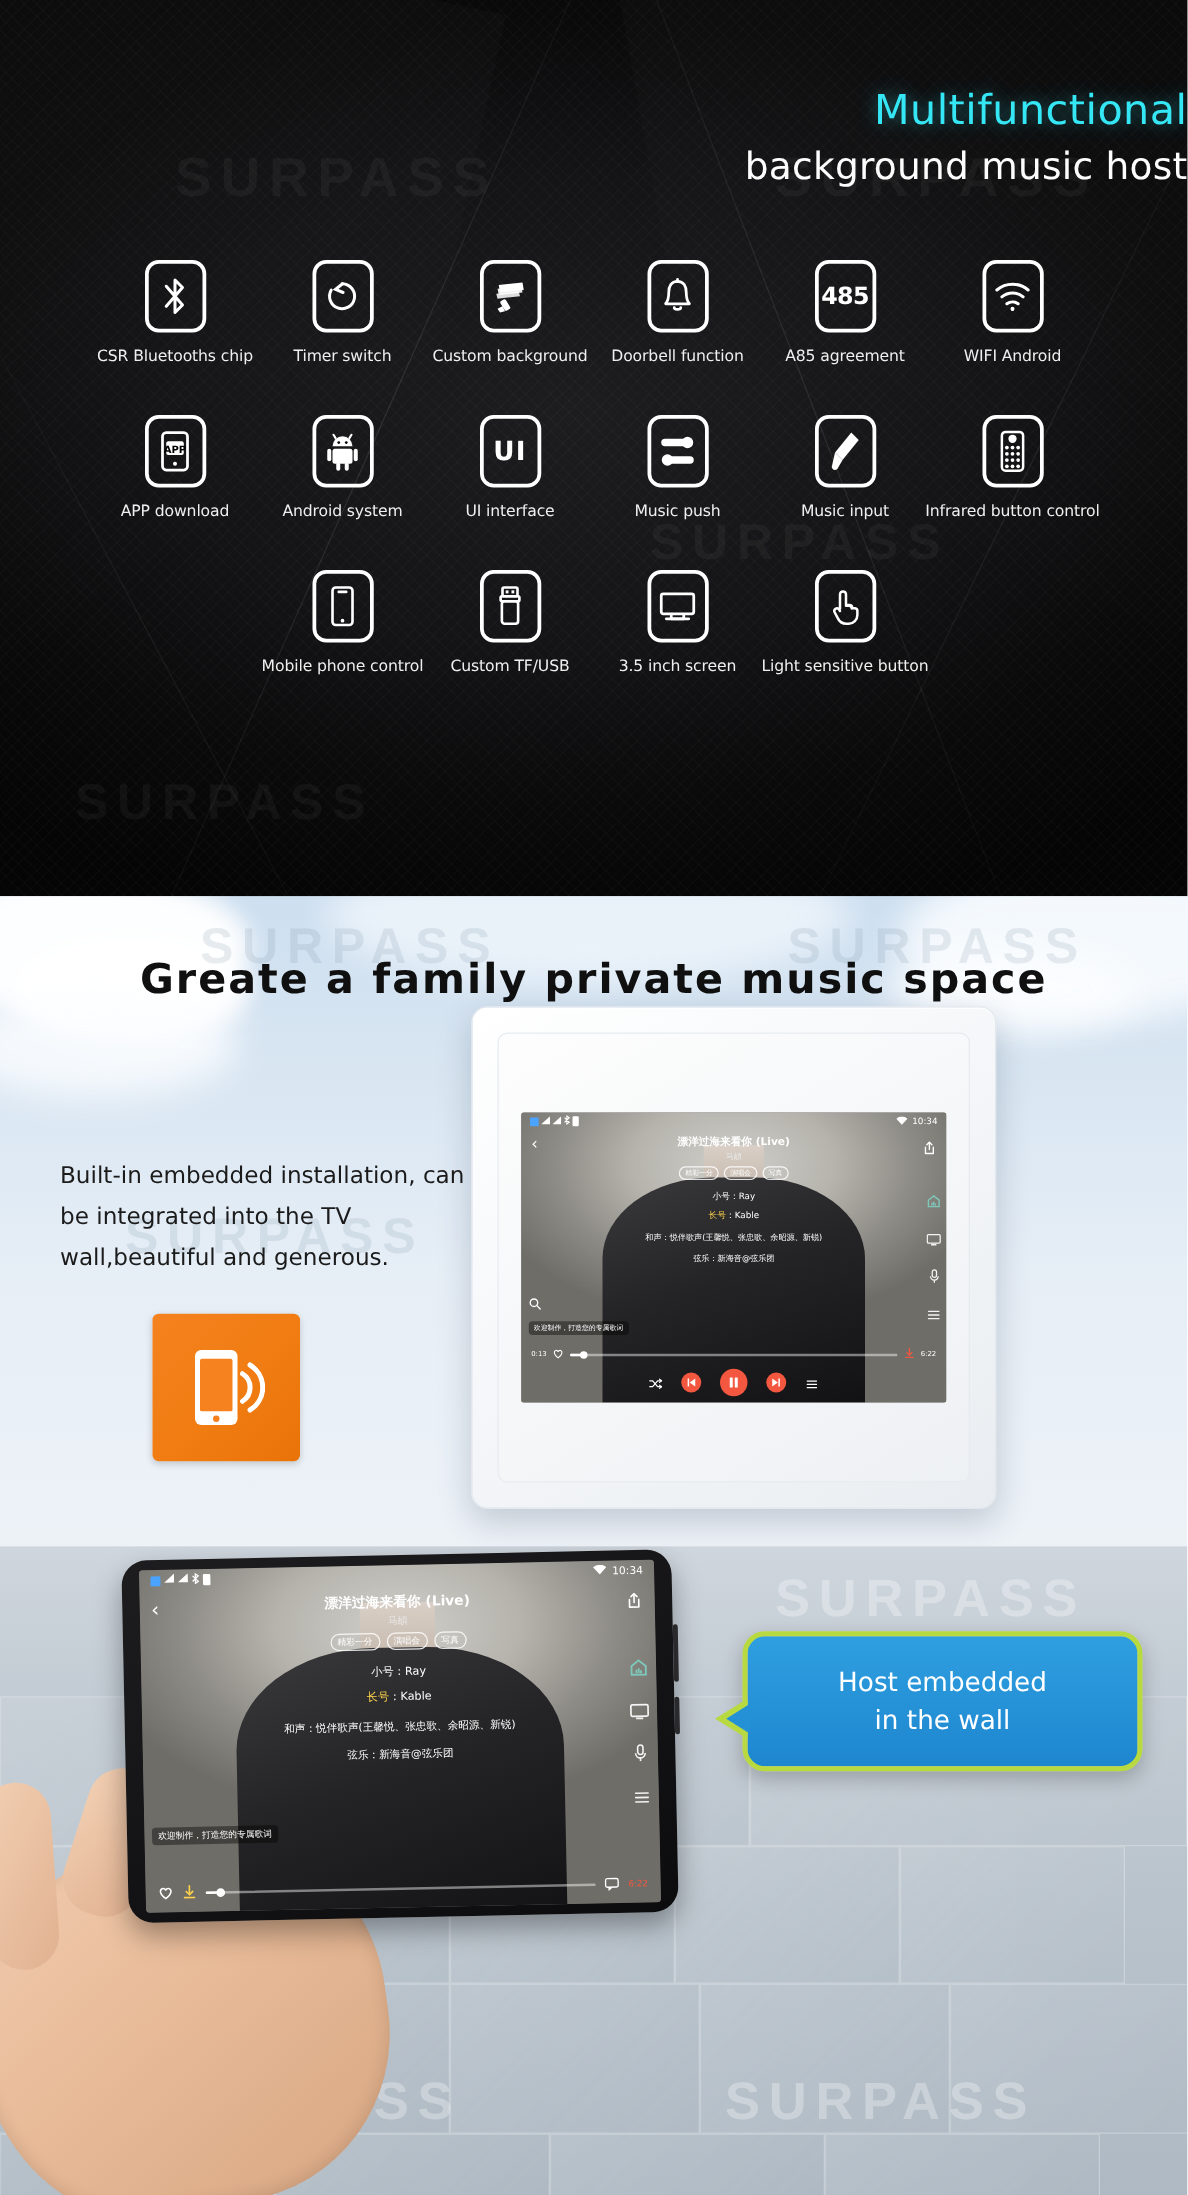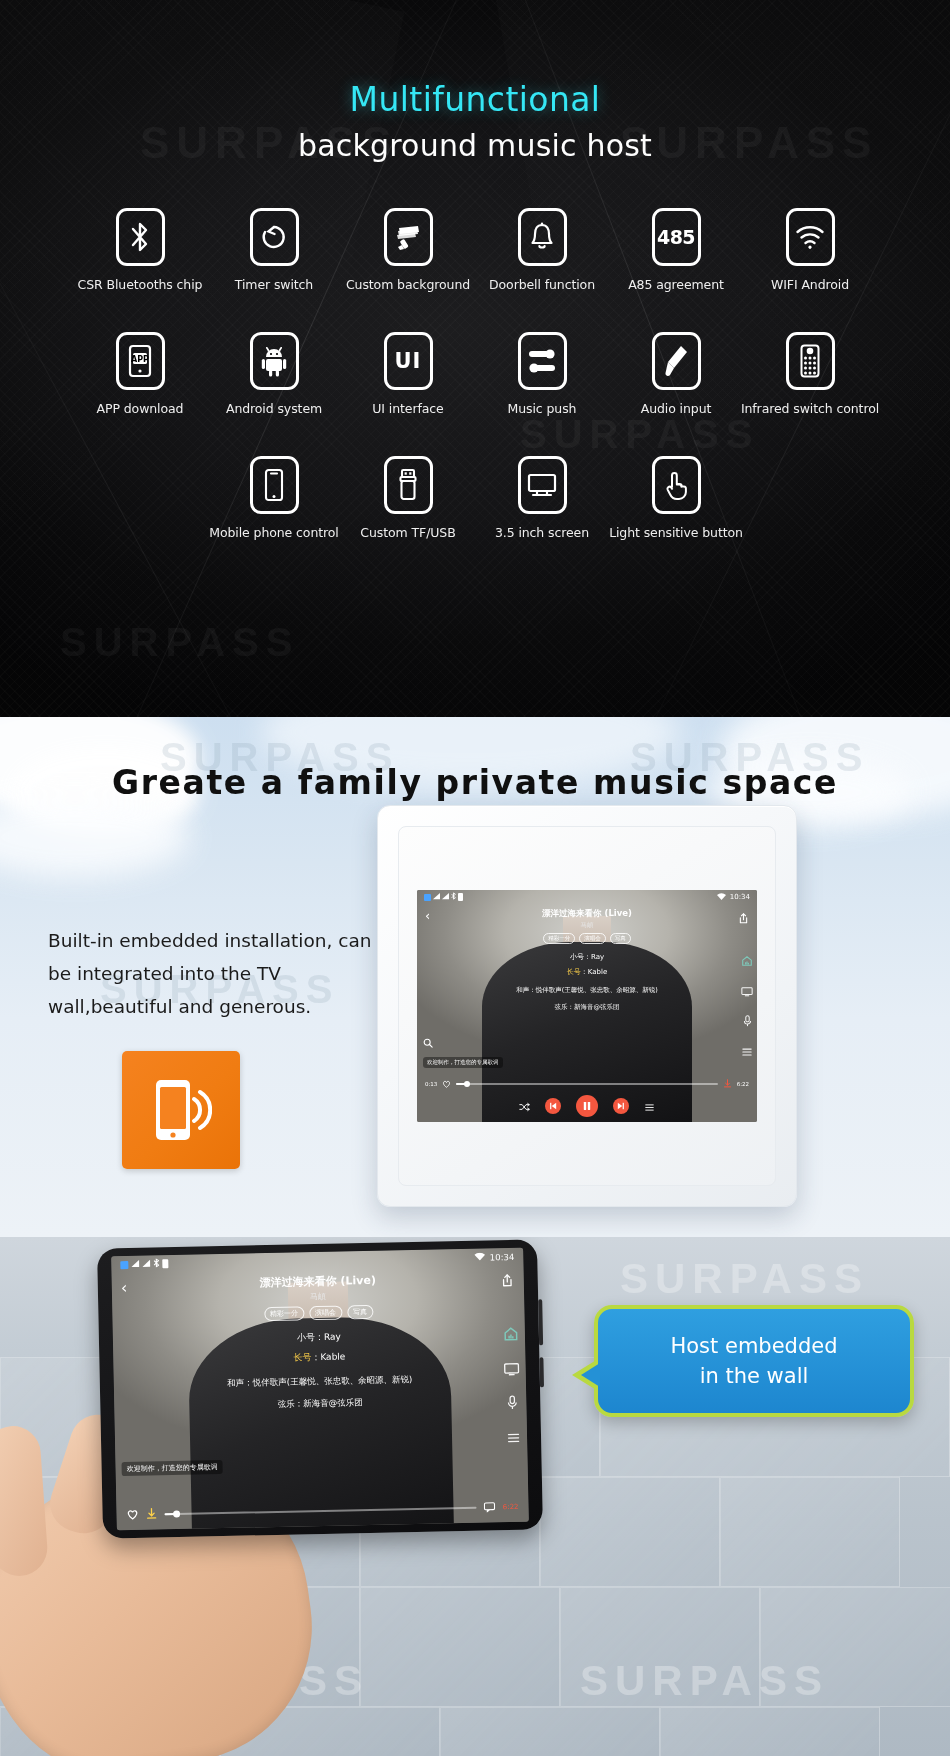--- a/index.html
+++ b/index.html
@@ -34,21 +34,21 @@
   }
   .d1 { width: 1px; height: 1200px; left: 300px; top: -250px; transform: rotate(24deg); background: linear-gradient(to bottom, rgba(255,255,255,0), rgba(255,255,255,.10), rgba(255,255,255,0)); }
   .d2 { width: 1px; height: 1200px; left: 640px; top: -300px; transform: rotate(-21deg); background: linear-gradient(to bottom, rgba(255,255,255,0), rgba(255,255,255,.09), rgba(255,255,255,0)); }
   .d3 { width: 1px; height: 1000px; left: 820px; top: -120px; transform: rotate(26deg); background: linear-gradient(to bottom, rgba(255,255,255,0), rgba(255,255,255,.07), rgba(255,255,255,0)); }
   .d4 { width: 1px; height: 900px; left: 120px; top: 60px;  transform: rotate(-28deg); background: linear-gradient(to bottom, rgba(255,255,255,0), rgba(255,255,255,.06), rgba(255,255,255,0)); }
   .shade-a { position:absolute; width: 420px; height: 760px; left: -90px; top: -40px; background: linear-gradient(135deg, rgba(255,255,255,.035), rgba(255,255,255,0) 65%); transform: rotate(12deg); }
   .shade-b { position:absolute; width: 520px; height: 800px; right: -130px; top: -60px; background: linear-gradient(215deg, rgba(255,255,255,.03), rgba(255,255,255,0) 65%); transform: rotate(-10deg); }
 
   .headline {
     position: absolute; top: 68px; left: 0; width: 100%;
-    text-align: center; z-index: 4; margin-top: 12px;
+    text-align: right; z-index: 4;
   }
   .headline .t1 {
     display: block; font-size: 33px; color: #35e7f5; letter-spacing: .4px;
     font-family: "DejaVu Sans", sans-serif; font-weight: 400;
     text-shadow: 0 0 14px rgba(53,231,245,.45);
   }
   .headline .t2 {
     display: block; margin-top: 9px; font-size: 30px; color: #fdfdfd; letter-spacing: .2px;
     font-family: "DejaVu Sans", sans-serif; font-weight: 400;
   }
@@ -359,21 +359,21 @@
           <div class="cap">Music push</div>
         </div>
 
         <div class="cell">
           <div class="ico">
             <svg width="28" height="34" viewBox="0 0 28 34" fill="#fff">
               <path d="M19 2 L25 8 L12 24 L6 18 Z"></path>
               <path d="M6 18 L12 24 L8 31 C6 33 3 31.5 3.5 29 Z"></path>
             </svg>
           </div>
-          <div class="cap">Audio input</div>
+          <div class="cap">Music input</div>
         </div>
 
         <div class="cell">
           <div class="ico">
             <svg width="22" height="34" viewBox="0 0 22 34" fill="#fff">
               <rect x="2.5" y="1.5" width="17" height="31" rx="3" fill="none" stroke="#fff" stroke-width="2"></rect>
               <circle cx="11" cy="7" r="3.3"></circle>
               <circle cx="6.5" cy="14" r="1.5"></circle>
                 <circle cx="11" cy="14" r="1.5"></circle>
                 <circle cx="15.5" cy="14" r="1.5"></circle>
@@ -381,21 +381,21 @@
                 <circle cx="11" cy="19" r="1.5"></circle>
                 <circle cx="15.5" cy="19" r="1.5"></circle>
               <circle cx="6.5" cy="24" r="1.5"></circle>
                 <circle cx="11" cy="24" r="1.5"></circle>
                 <circle cx="15.5" cy="24" r="1.5"></circle>
               <circle cx="6.5" cy="29" r="1.5"></circle>
                 <circle cx="11" cy="29" r="1.5"></circle>
                 <circle cx="15.5" cy="29" r="1.5"></circle>
             </svg>
           </div>
-          <div class="cap">Infrared switch control</div>
+          <div class="cap">Infrared button control</div>
         </div>
       </div>
 
       <div class="row r3">
         <div class="cell">
           <div class="ico">
             <svg width="20" height="34" viewBox="0 0 20 34" fill="none" stroke="#fff" stroke-width="2.1">
               <rect x="2" y="2" width="16" height="30" rx="2.6"></rect>
               <line x1="7" y1="5.5" x2="13" y2="5.5" stroke-linecap="round"></line>
               <circle cx="10" cy="28.5" r="1.5" fill="#fff" stroke="none"></circle>

